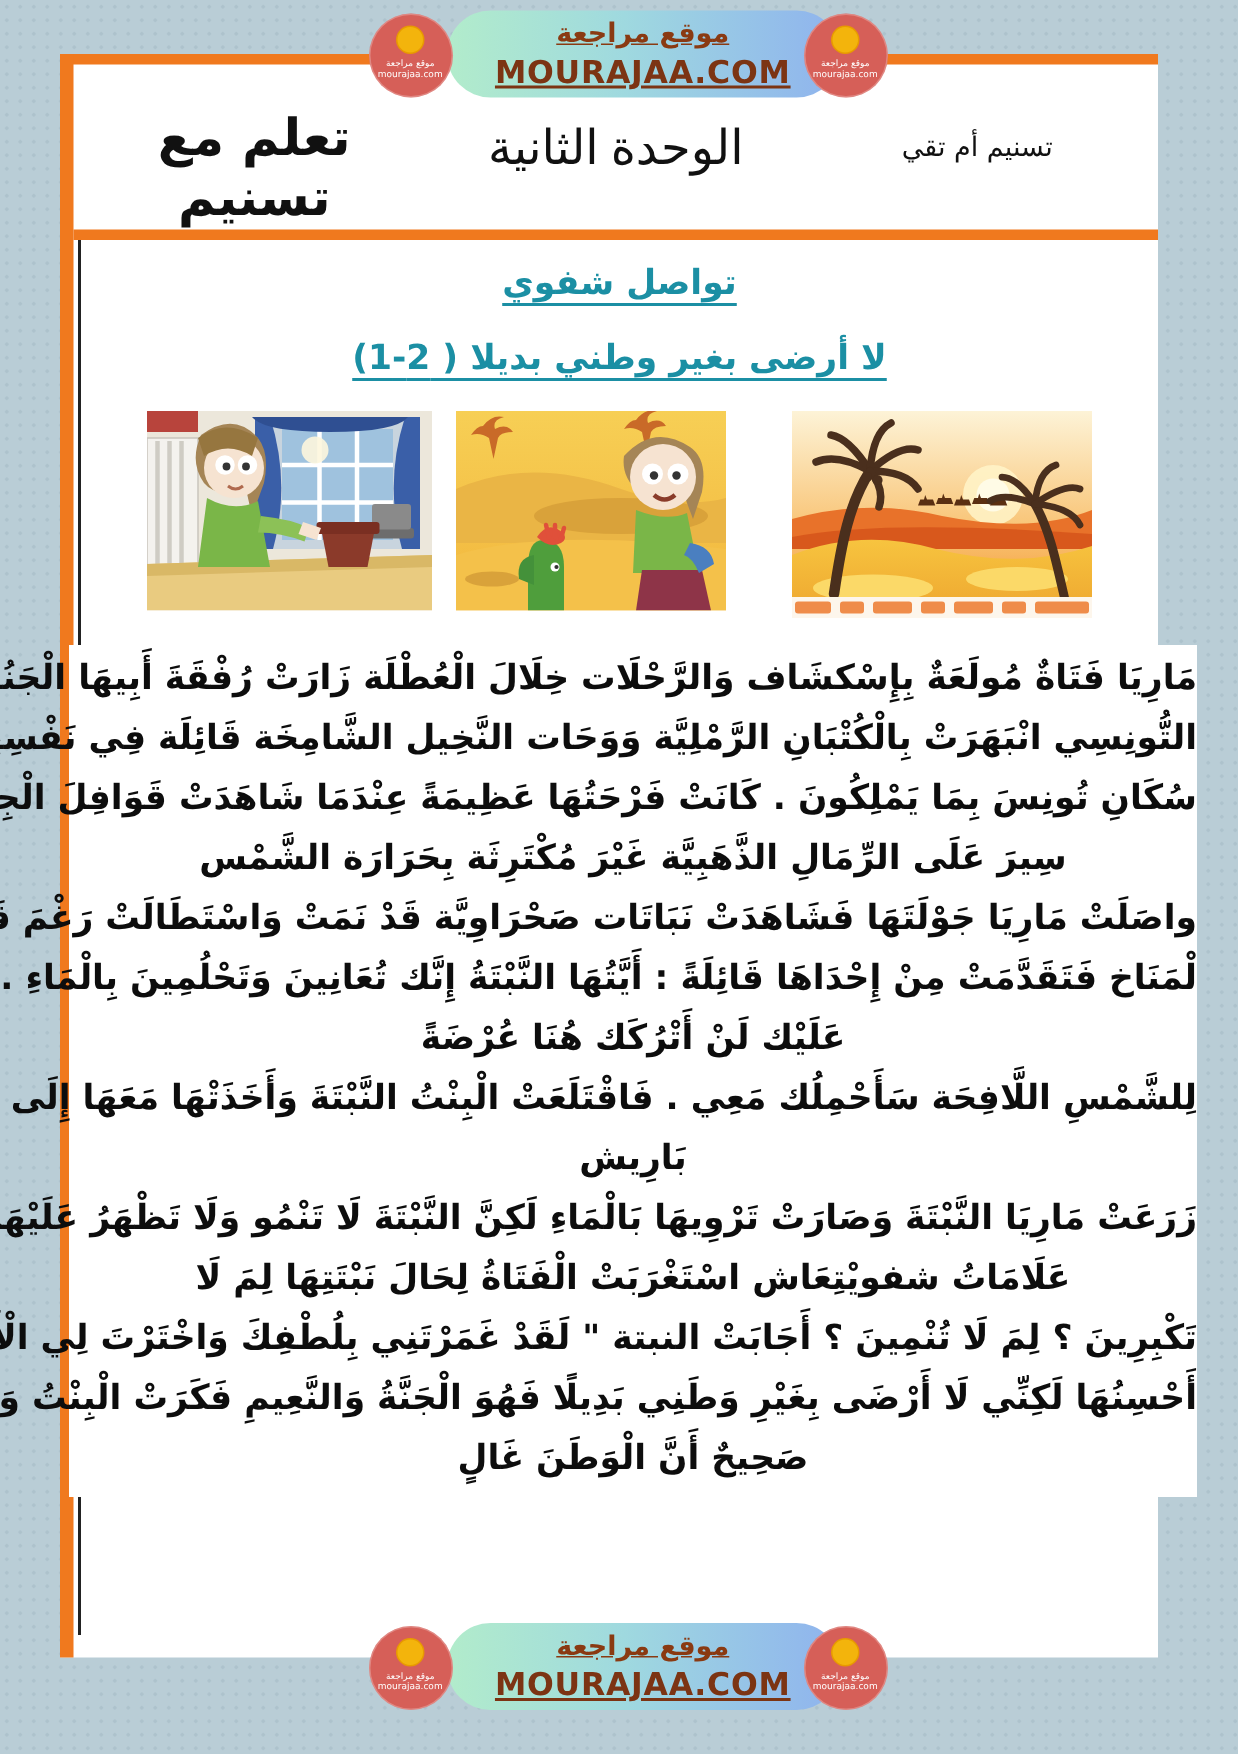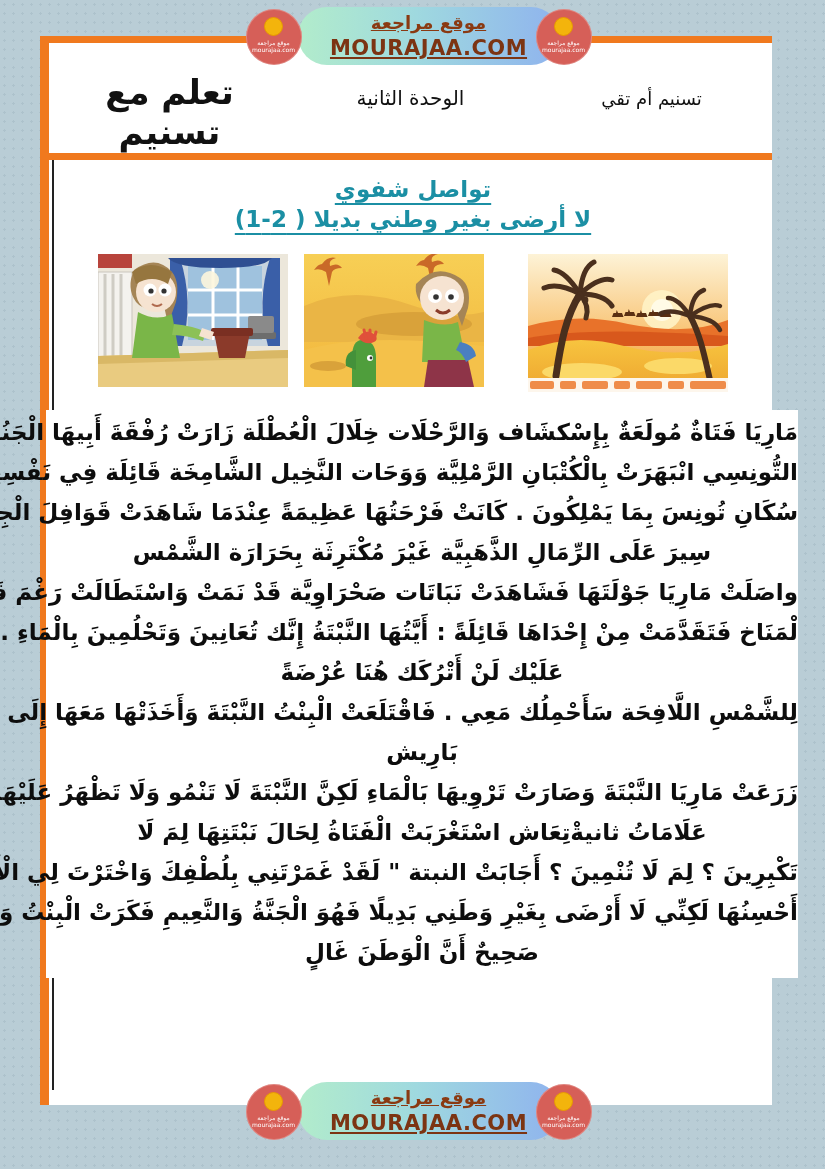--- a/index.html
+++ b/index.html
@@ -18,33 +18,33 @@
     border-top:7px solid #f0791e;
     box-sizing:border-box;
   }
   .header-row{
     display:flex;direction:rtl;height:117px;align-items:center;
     border-bottom:7px solid #f0791e;box-sizing:border-box;
     color:#111;
   }
   .hcell{flex:1;text-align:center;}
   .hcell.author{font-size:18px;}
-  .hcell.unit{font-size:20px;line-height:34px;}
+  .hcell.unit{font-size:32px;line-height:34px;font-family:Liberation Serif, serif;}
   .hcell.brand{font-size:34px;font-weight:bold;margin-top:28px;}
   .doc-body{
     border-left:2px solid #222;margin-left:3px;
     min-height:930px;box-sizing:border-box;
     padding-top:14px;direction:rtl;
   }
   
   .section-title,.lesson-title{
     text-align:center;font-weight:bold;color:#1b8fa4;
     text-decoration:underline;text-decoration-thickness:2px;text-underline-offset:6px;
   }
-  .section-title{font-size:23px;margin:2px 0 4px 0;}
+  .section-title{font-size:23px;margin:2px 0 24px 0;}
   .lesson-title{font-size:23px;margin:0 0 22px 0;}
   
   .images-row{
     direction:ltr;display:flex;justify-content:center;align-items:flex-start;
     margin-top:14px;
   }
   .img-frame{display:block;}
   .img-frame.one{margin-right:16px;}
   .img-frame.three{margin-left:44px;}
   
@@ -254,21 +254,21 @@
       <div class="story-line">مَارِيَا فَتَاةٌ مُولَعَةٌ بِإِسْكشَاف وَالرَّحْلَات خِلَالَ الْعُطْلَة زَارَتْ رُفْقَةَ أَبِيهَا الْجَنُوبَ</div>
       <div class="story-line">التُّونِسِي انْبَهَرَتْ بِالْكُتْبَانِ الرَّمْلِيَّة وَوَحَات النَّخِيل الشَّامِخَة قَائِلَة فِي نَفْسِهَا هَنِيئًا</div>
       <div class="story-line">سُكَانِ تُونِسَ بِمَا يَمْلِكُونَ . كَانَتْ فَرْحَتُهَا عَظِيمَةً عِنْدَمَا شَاهَدَتْ قَوَافِلَ الْجِمَالِ تَي</div>
       <div class="story-line">سِيرَ عَلَى الرِّمَالِ الذَّهَبِيَّة غَيْرَ مُكْتَرِثَة بِحَرَارَة الشَّمْس</div>
       <div class="story-line">واصَلَتْ مَارِيَا جَوْلَتَهَا فَشَاهَدَتْ نَبَاتَات صَحْرَاوِيَّة قَدْ نَمَتْ وَاسْتَطَالَتْ رَغْمَ قَسْوَة</div>
       <div class="story-line">لْمَنَاخ فَتَقَدَّمَتْ مِنْ إِحْدَاهَا قَائِلَةً : أَيَّتُهَا النَّبْتَةُ إِنَّك تُعَانِينَ وَتَحْلُمِينَ بِالْمَاءِ . لَا بَأْسَ</div>
       <div class="story-line">عَلَيْك لَنْ أَتْرُكَك هُنَا عُرْضَةً</div>
       <div class="story-line">لِلشَّمْسِ اللَّافِحَة سَأَحْمِلُك مَعِي . فَاقْتَلَعَتْ الْبِنْتُ النَّبْتَةَ وَأَخَذَتْهَا مَعَهَا إِلَى مُوَطنْهَا</div>
       <div class="story-line">بَارِيش</div>
       <div class="story-line">زَرَعَتْ مَارِيَا النَّبْتَةَ وَصَارَتْ تَرْوِيهَا بَالْمَاءِ لَكِنَّ النَّبْتَةَ لَا تَنْمُو وَلَا تَظْهَرُ عَلَيْهَا</div>
-      <div class="story-line">عَلَامَاتُ ثانيةْتِعَاش اسْتَغْرَبَتْ الْفَتَاةُ لِحَالَ نَبْتَتِهَا لِمَ لَا</div>
+      <div class="story-line">عَلَامَاتُ شفويْتِعَاش اسْتَغْرَبَتْ الْفَتَاةُ لِحَالَ نَبْتَتِهَا لِمَ لَا</div>
       <div class="story-line">تَكْبِرِينَ ؟ لِمَ لَا تُنْمِينَ ؟ أَجَابَتْ النبتة " لَقَدْ غَمَرْتَنِي بِلُطْفِكَ وَاخْتَرْتَ لِي الْأَمَاكِنْ</div>
       <div class="story-line">أَحْسِنُهَا لَكِنِّي لَا أَرْضَى بِغَيْرِ وَطَنِي بَدِيلًا فَهُوَ الْجَنَّةُ وَالنَّعِيمِ فَكَرَتْ الْبِنْتُ وَقَالَتْ</div>
       <div class="story-line">صَحِيحٌ أَنَّ الْوَطَنَ غَالٍ</div>
     </div>
 
   </div>
 </div>
 
 <div class="banner top">
   <div class="pill">

